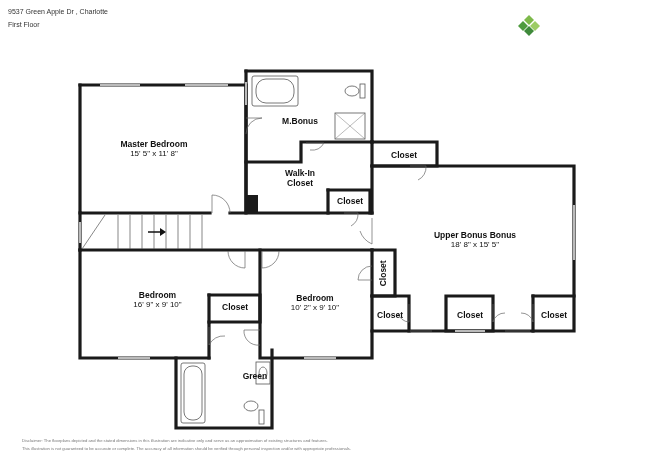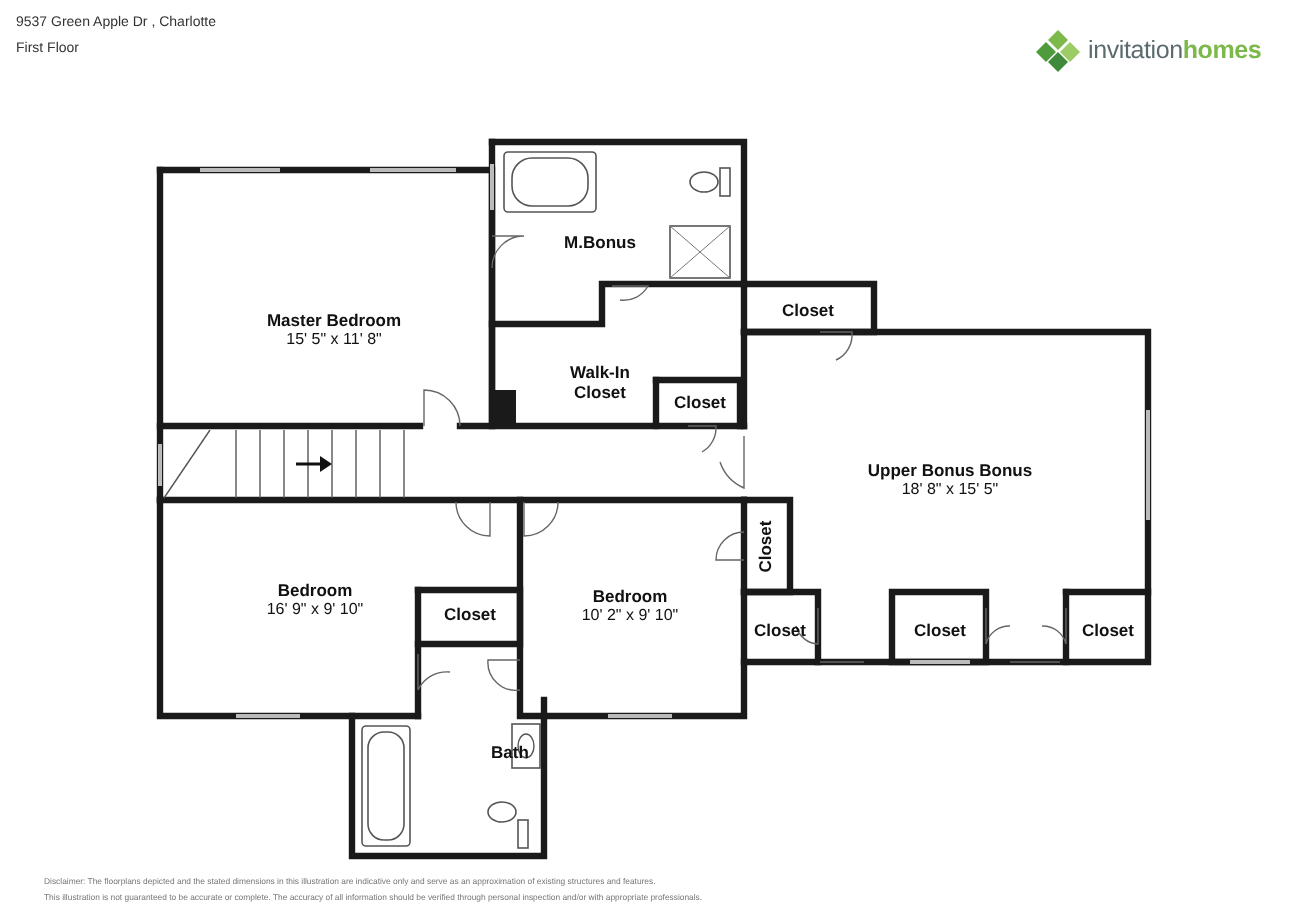--- a/index.html
+++ b/index.html
@@ -21,21 +21,20 @@
 <div class="hdr-addr">9537 Green Apple Dr , Charlotte</div>
 <div class="hdr-floor">First Floor</div>
 
 <div class="logo">
   <svg width="22" height="22" viewBox="0 0 22 22">
     <polygon points="11,1 16,6 11,11 6,6" fill="#7db94a"></polygon>
     <polygon points="5,7 10,12 5,17 0,12" fill="#4e9b3e"></polygon>
     <polygon points="17,7 22,12 17,17 12,12" fill="#9ccc65"></polygon>
     <polygon points="11,12 16,17 11,22 6,17" fill="#3f8a3a"></polygon>
   </svg>
-  <span class="logo-text"><span>invitation</span><span class="h">homes</span></span>
 </div>
 
 <svg class="plan" width="650" height="460" viewBox="0 0 650 460">
   <g fill="none" stroke="#1a1a1a" stroke-width="3.2" stroke-linecap="square">
 
     <path d="M80 85 H246 V213 H230"></path>
     <path d="M80 85 V213 H210"></path>
 
     <path d="M246 71 H372 V142"></path>
     <path d="M246 71 V162 H301 V142 H372"></path>
@@ -132,45 +131,45 @@
     <path d="M409 304 L409 322 A12 12 0 0 1 398 313"></path>
     <path d="M493 304 L493 322 A12 12 0 0 1 505 313"></path>
     <path d="M533 304 L533 322 A12 12 0 0 0 521 313"></path>
     <path d="M209 327 L209 345 A16 16 0 0 1 225 336"></path>
     <path d="M260 330 L244 330 A14 14 0 0 0 260 345"></path>
     <path d="M410 331 L432 331"></path>
     <path d="M505 331 L530 331"></path>
   </g>
 </svg>
 
-<div class="lbl" style="left:117px; top:139px; width:100px;margin-top:16px;">
+<div class="lbl" style="left:104px; top:139px; width:100px;">
   <div class="nm">Master Bedroom</div>
   <div class="dim">15' 5" x 11' 8"</div>
 </div>
 <div class="lbl" style="left:270px; top:116px; width:60px;">
   <div class="nm">M.Bonus</div>
 </div>
-<div class="lbl" style="left:270px; top:181px; width:60px;">
+<div class="lbl" style="left:270px; top:168px; width:60px;">
   <div class="nm">Walk-In</div>
   <div class="nm">Closet</div>
 </div>
 <div class="lbl" style="left:420px; top:230px; width:110px;">
   <div class="nm">Upper Bonus Bonus</div>
   <div class="dim">18' 8" x 15' 5"</div>
 </div>
 <div class="lbl" style="left:100px; top:290px; width:115px;">
   <div class="nm">Bedroom</div>
   <div class="dim">16' 9" x 9' 10"</div>
 </div>
 <div class="lbl" style="left:265px; top:293px; width:100px;">
   <div class="nm">Bedroom</div>
   <div class="dim">10' 2" x 9' 10"</div>
 </div>
 <div class="lbl" style="left:235px; top:371px; width:40px;">
-  <div class="nm">Bath</div>
+  <div class="nm">Green</div>
 </div>
 
 <div class="lbl" style="left:380px; top:150px; width:48px;"><span class="nm">Closet</span></div>
 <div class="lbl" style="left:330px; top:196px; width:40px;"><span class="nm">Closet</span></div>
 <div class="lbl" style="left:213px; top:302px; width:44px;"><span class="nm">Closet</span></div>
 <div class="lbl" style="left:358px; top:268px; width:50px; transform:rotate(-90deg);"><span class="nm">Closet</span></div>
 <div class="lbl" style="left:372px; top:310px; width:36px;"><span class="nm">Closet</span></div>
 <div class="lbl" style="left:448px; top:310px; width:44px;"><span class="nm">Closet</span></div>
 <div class="lbl" style="left:535px; top:310px; width:38px;"><span class="nm">Closet</span></div>
 

